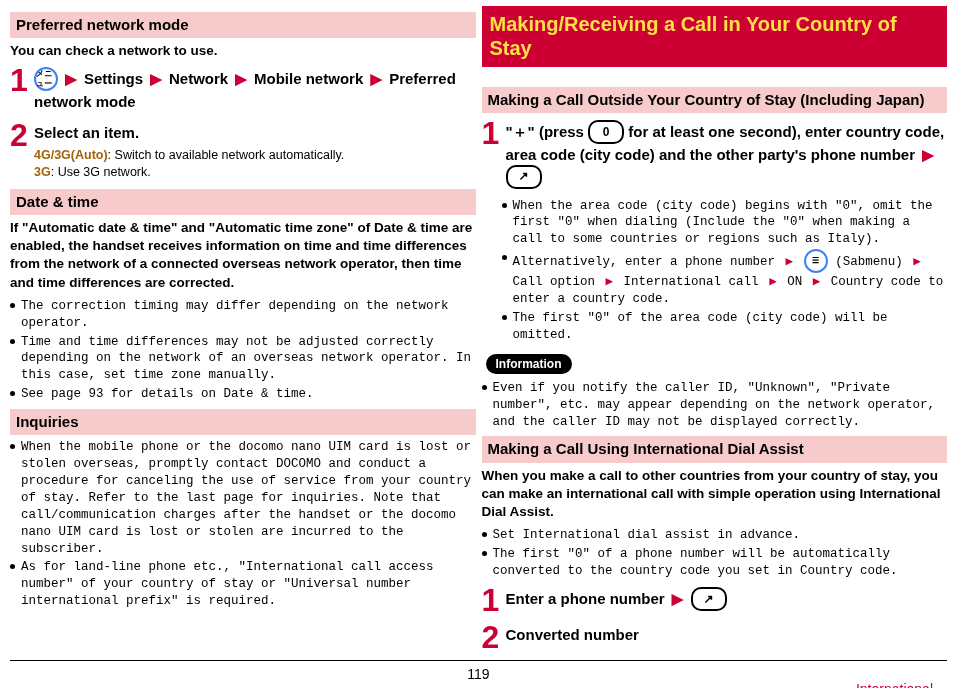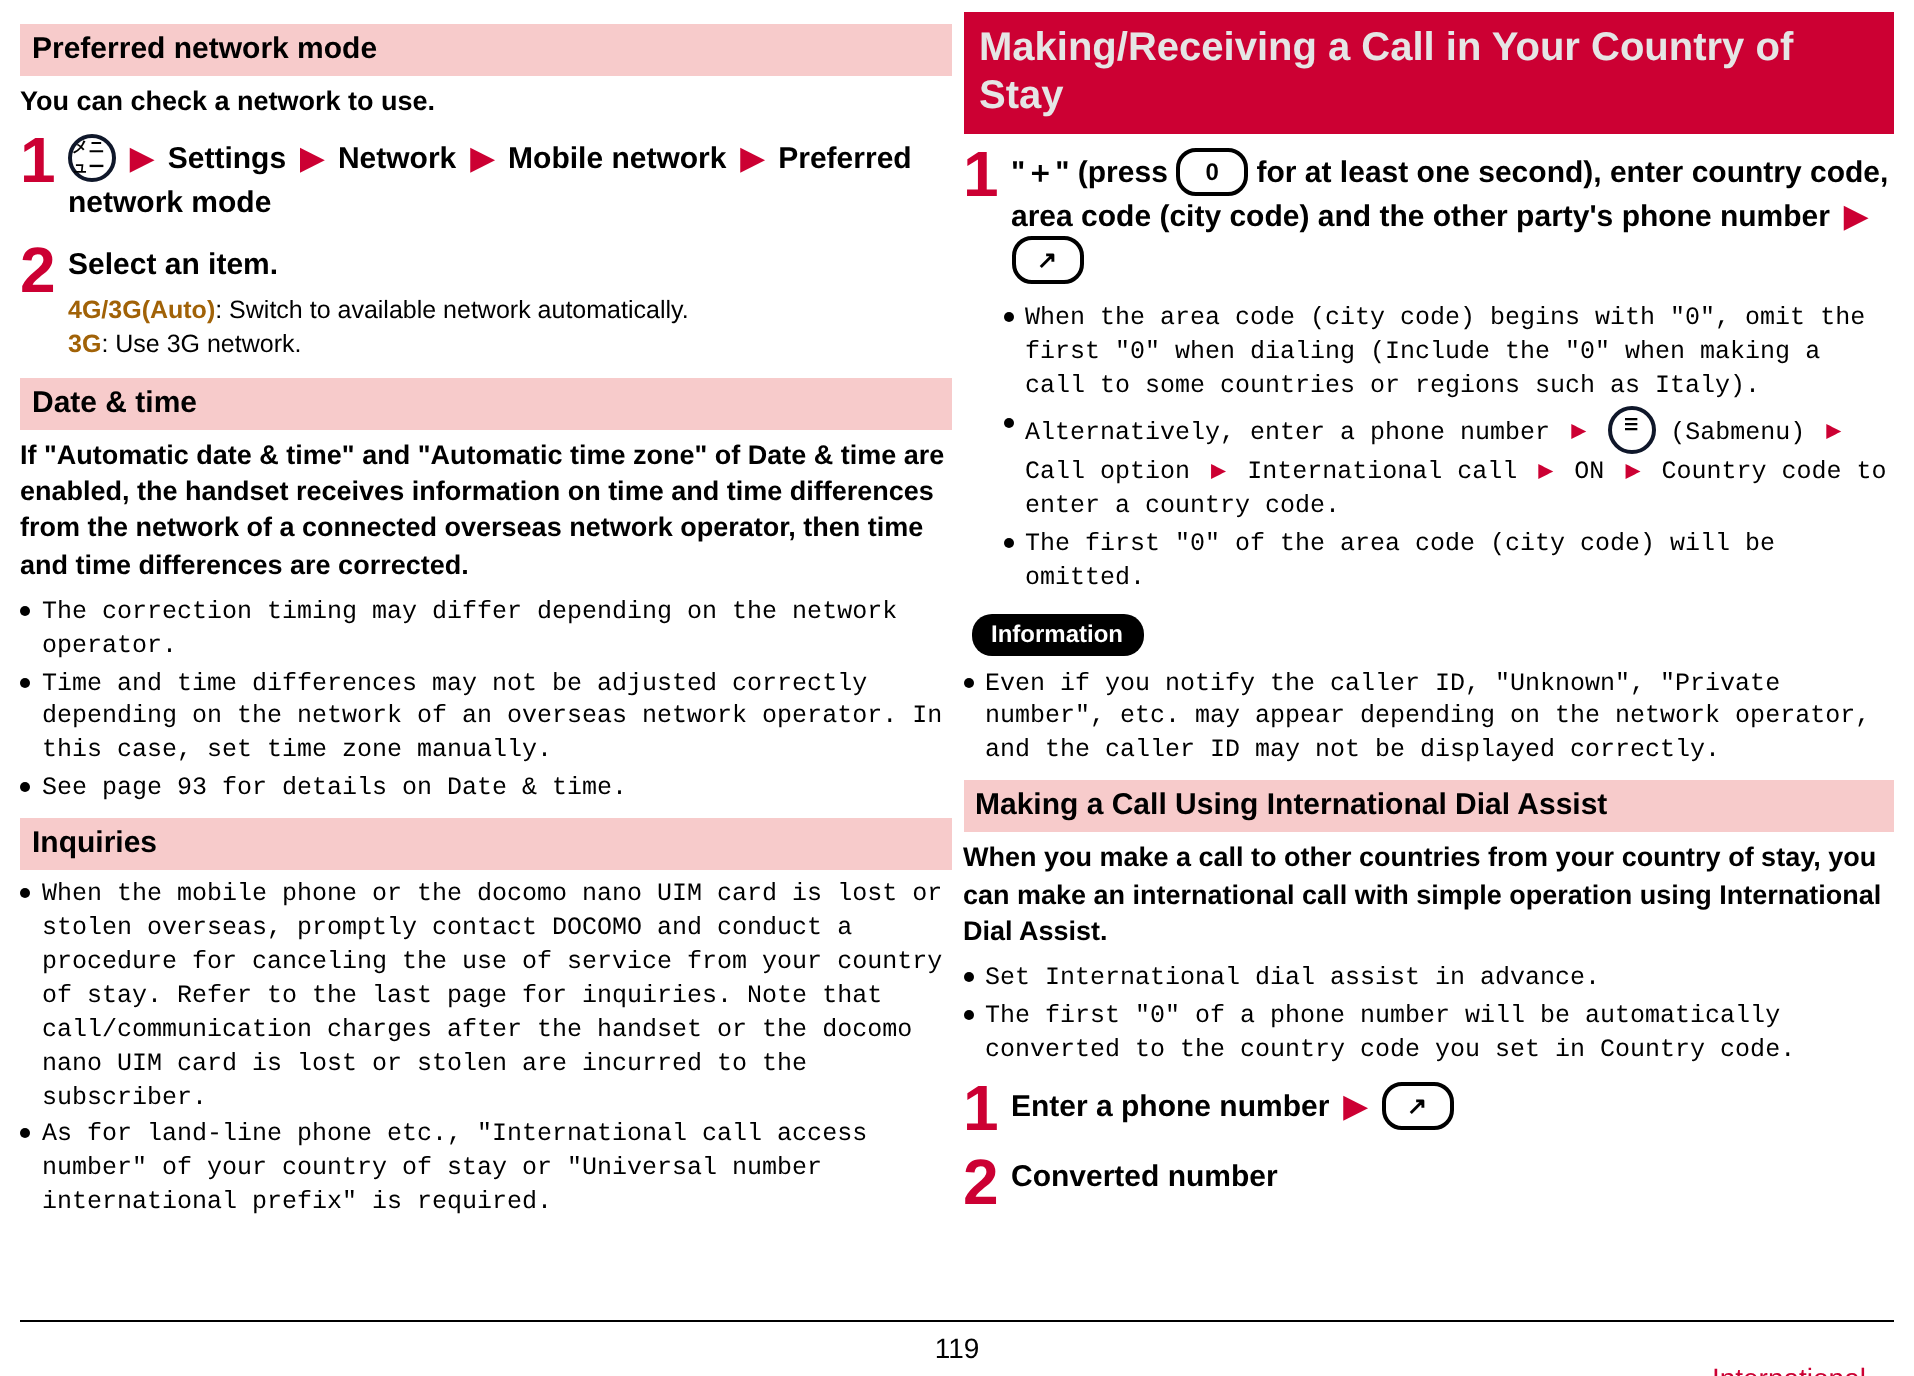--- a/index.html
+++ b/index.html
@@ -19,42 +19,42 @@
   .sub-bar{
     background:#f7cbcb;
     color:#000;
     font-weight:bold;
     font-size:15px;
     padding:3px 6px;
     margin:6px 0 4px 0;
   }
   .main-bar{
     background:#cc0033;
-    color:#e5e5e5;
+    color:#fde047;
     font-weight:bold;
     font-size:20px;
     padding:6px 8px 7px 8px;
     line-height:1.2;
-    margin-bottom:6px;
+    margin-bottom:20px;
   }
   .lead{font-weight:bold;font-size:13.5px;margin:4px 0 6px 0;}
   .step{display:flex;align-items:flex-start;margin:6px 0 8px 0;}
   .step-num{
     color:#cc0033;
     font-weight:bold;
     font-size:32px;
     line-height:0.9;
     width:24px;
     font-family:Arial,Helvetica,sans-serif;
   }
   .step-body{flex:1;font-weight:bold;font-size:15px;line-height:1.35;padding-top:2px;}
   .nav-arrow{color:#cc0033;font-weight:bold;padding:0 3px;}
   .icon-circle{
     display:inline-flex;align-items:center;justify-content:center;
-    border:2px solid #0f172a;border-radius:50%;
+    border:2px solid #3b82f6;border-radius:50%;
     width:20px;height:20px;font-size:8px;font-weight:bold;
     vertical-align:middle;position:relative;top:-1px;
   }
   .icon-round{
     display:inline-flex;align-items:center;justify-content:center;
     border:2px solid #000;border-radius:10px;
     min-width:26px;height:20px;font-size:12px;font-weight:bold;
     vertical-align:middle;position:relative;top:-1px;padding:0 3px;
   }
   .sub-list{font-weight:normal;font-size:12.5px;margin-top:4px;}
@@ -121,20 +121,21 @@
     <div class="sub-bar">Inquiries</div>
     <ul class="bullets">
       <li>When the mobile phone or the docomo nano UIM card is lost or stolen overseas, promptly contact DOCOMO and conduct a procedure for canceling the use of service from your country of stay. Refer to the last page for inquiries. Note that call/communication charges after the handset or the docomo nano UIM card is lost or stolen are incurred to the subscriber.</li>
       <li>As for land-line phone etc., "International call access number" of your country of stay or "Universal number international prefix" is required.</li>
     </ul>
   </div>
 
   <div class="col">
     <div class="main-bar">Making/Receiving a Call in Your Country of Stay</div>
 
+    <div class="sub-bar">Making a Call Outside Your Country of Stay (Including Japan)</div>
 
     <div class="step">
       <div class="step-num">1</div>
       <div class="step-body">
         <span>"＋" (press</span>
         <span class="icon-round">0</span>
         <span>for at least one second), enter country code, area code (city code) and the other party's phone number</span>
         <span class="nav-arrow">▶</span>
         <span class="icon-round">↗</span>
       </div>

